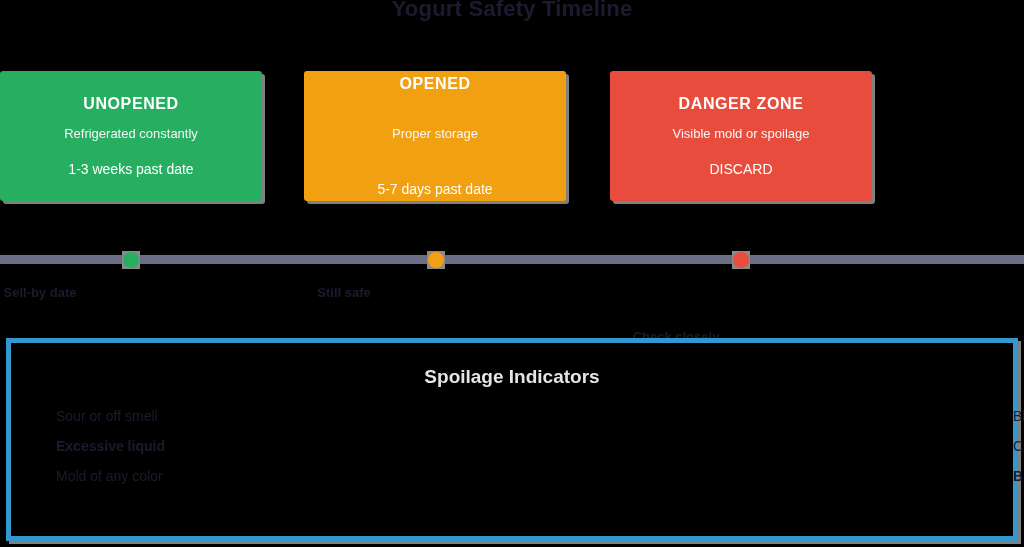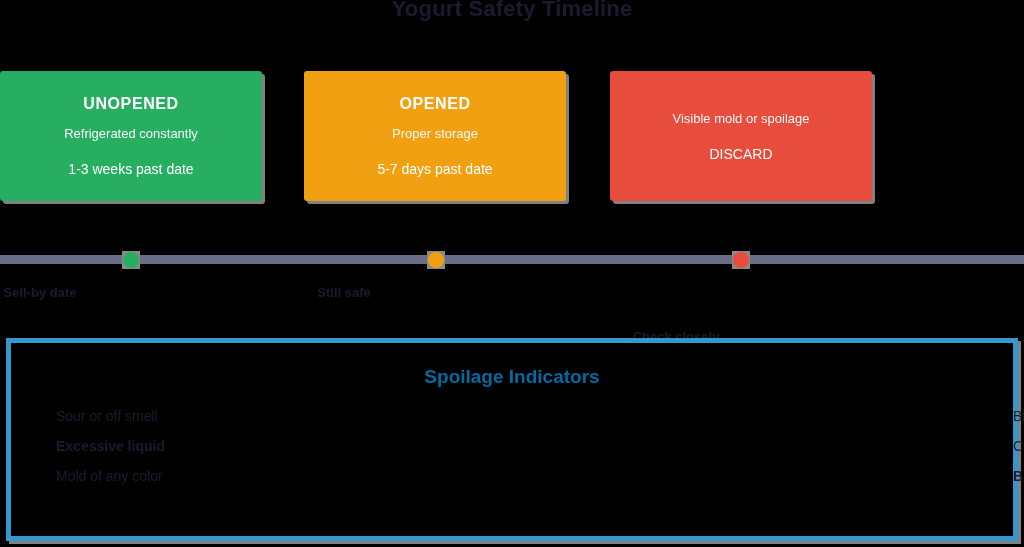--- a/index.html
+++ b/index.html
@@ -45,21 +45,21 @@
     height: 130px;
     border-radius: 3px;
     box-shadow: 3px 3px 0 0 #808080;
     box-sizing: border-box;
     display: flex;
     flex-direction: column;
     align-items: center;
     justify-content: center;
   }
   .card-unopened { left: 0px;   width: 262px; background: #27ae60; }
-  .card-opened   { left: 304px; width: 262px; background: #f0a011; }
+  .card-opened   { left: 304px; width: 262px; background: #f0a011; gap: 20px; }
   .card-danger   { left: 610px; width: 262px; background: #e74c3c; }
 
   .card-title {
     font-size: 16px;
     font-weight: bold;
     color: #ffffff;
     letter-spacing: 0.6px;
     margin-bottom: 13px;
   }
   .card-sub {
@@ -138,21 +138,21 @@
     background: #000000;
   }
   .panel-title {
     position: absolute;
     top: 23px;
     left: 0;
     width: 100%;
     text-align: center;
     font-size: 19px;
     font-weight: bold;
-    color: #0369a1;
+    color: #e5e5e5;
   }
   .panel-cols {
     position: absolute;
     top: 58px;
     left: 0;
     width: 100%;
     display: flex;
   }
   .panel-col {
     width: 50%;
@@ -181,20 +181,21 @@
     <div class="card-value">1-3 weeks past date</div>
   </div>
 
   <div class="card card-opened">
     <div class="card-title">OPENED</div>
     <div class="card-sub">Proper storage</div>
     <div class="card-value">5-7 days past date</div>
   </div>
 
   <div class="card card-danger">
+    <div class="card-title">DANGER ZONE</div>
     <div class="card-sub">Visible mold or spoilage</div>
     <div class="card-value">DISCARD</div>
   </div>
 
 </div>
 
 <div class="timeline">
   <div class="timeline-track"></div>
 
   <div class="tl-point tl-point-1">

